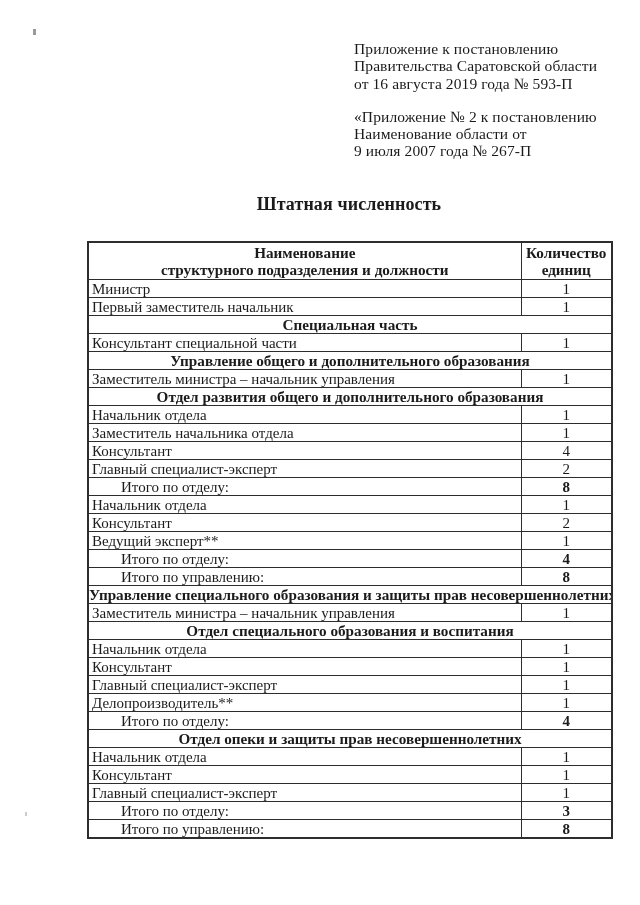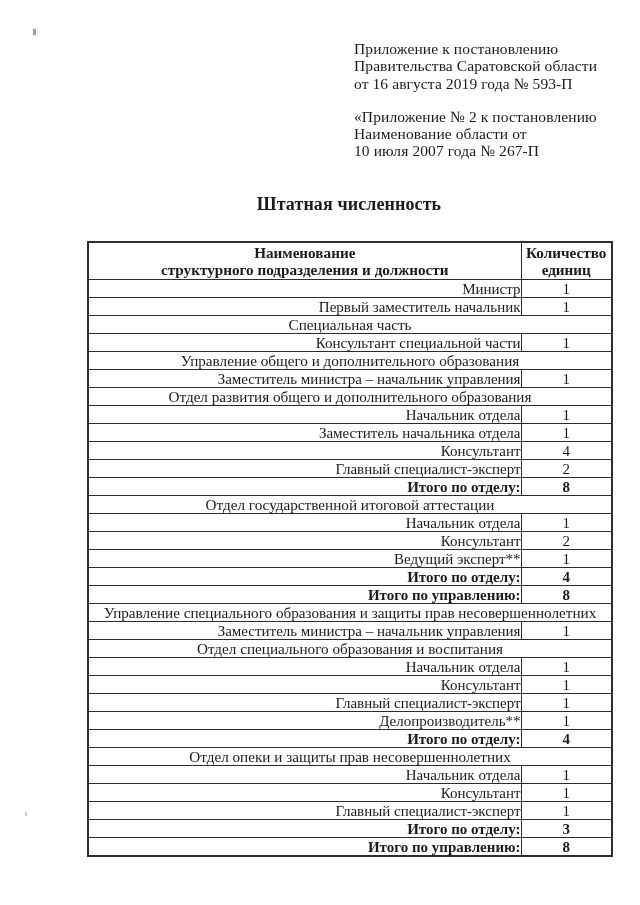--- a/index.html
+++ b/index.html
@@ -69,29 +69,29 @@
   }
   table.staff { border: 2px solid #2d2d2d; }
   table.staff th {
     font-weight: bold;
     text-align: center;
     height: 36px;
     line-height: 17px;
     font-size: 15.2px;
   }
   table.staff td { height: 17px; line-height: 16px; }
-  table.staff td.label { text-align: right; padding-left: 3px; }
+  table.staff td.label { text-align: left; padding-left: 3px; }
   table.staff td.value { text-align: center; }
   table.staff td.section {
     text-align: center;
+    font-weight: bold;
+    font-size: 15.2px;
+  }
+  table.staff td.total-label {
     font-weight: normal;
-    font-size: 15.2px;
-  }
-  table.staff td.total-label {
-    font-weight: bold;
     padding-left: 32px;
   }
   table.staff td.total-value {
     font-weight: bold;
     text-align: center;
   }
 </style>
 </head>
 <body>
 
@@ -102,21 +102,21 @@
 
   <div class="doc-header">
     <div class="block">
       <div>Приложение к постановлению</div>
       <div>Правительства Саратовской области</div>
       <div>от 16 августа 2019 года № 593-П</div>
     </div>
     <div class="block">
       <div>«Приложение № 2 к постановлению</div>
       <div>Наименование области от</div>
-      <div>10 июля 2007 года № 267-П</div>
+      <div>9 июля 2007 года № 267-П</div>
     </div>
   </div>
 
   <div class="doc-title">
     <div>Штатная численность</div>
   </div>
 
   <table class="staff">
     <colgroup>
       <col class="c1">
@@ -174,23 +174,20 @@
         </tr>
         <tr>
           <td class="label">Главный специалист-эксперт</td>
           <td class="value">2</td>
         </tr>
         <tr>
           <td class="label total-label">Итого по отделу:</td>
           <td class="value total-value">8</td>
         </tr>
         <tr>
-          <td colspan="2" class="section">Отдел государственной итоговой аттестации</td>
-        </tr>
-        <tr>
           <td class="label">Начальник отдела</td>
           <td class="value">1</td>
         </tr>
         <tr>
           <td class="label">Консультант</td>
           <td class="value">2</td>
         </tr>
         <tr>
           <td class="label">Ведущий эксперт**</td>
           <td class="value">1</td>

